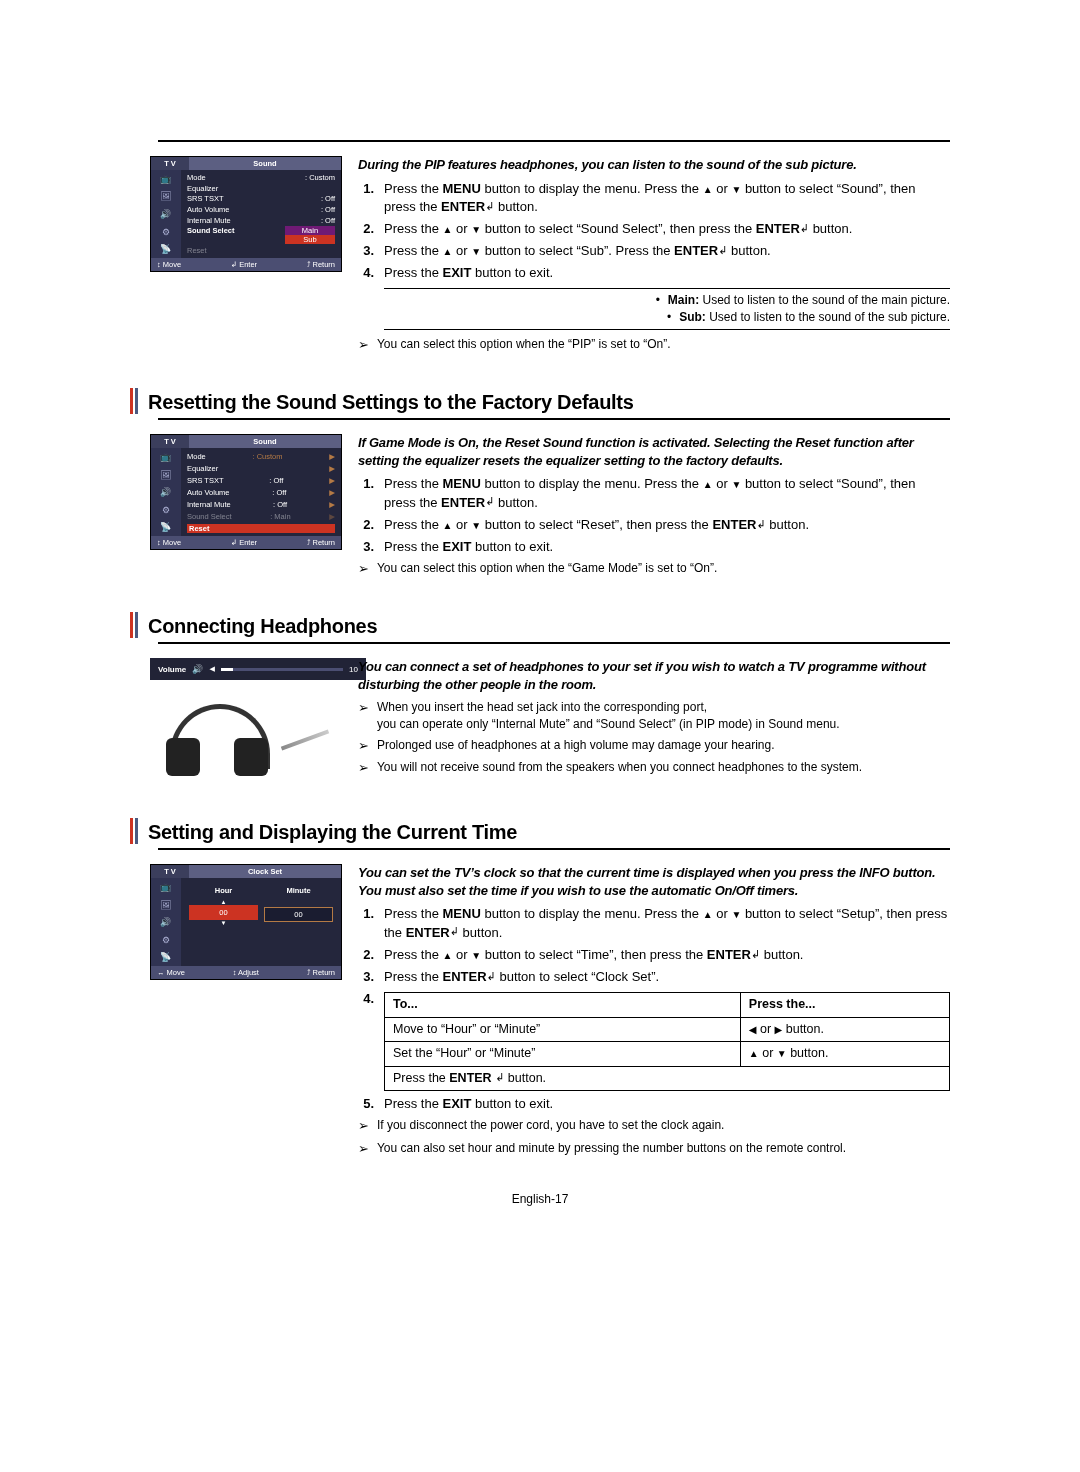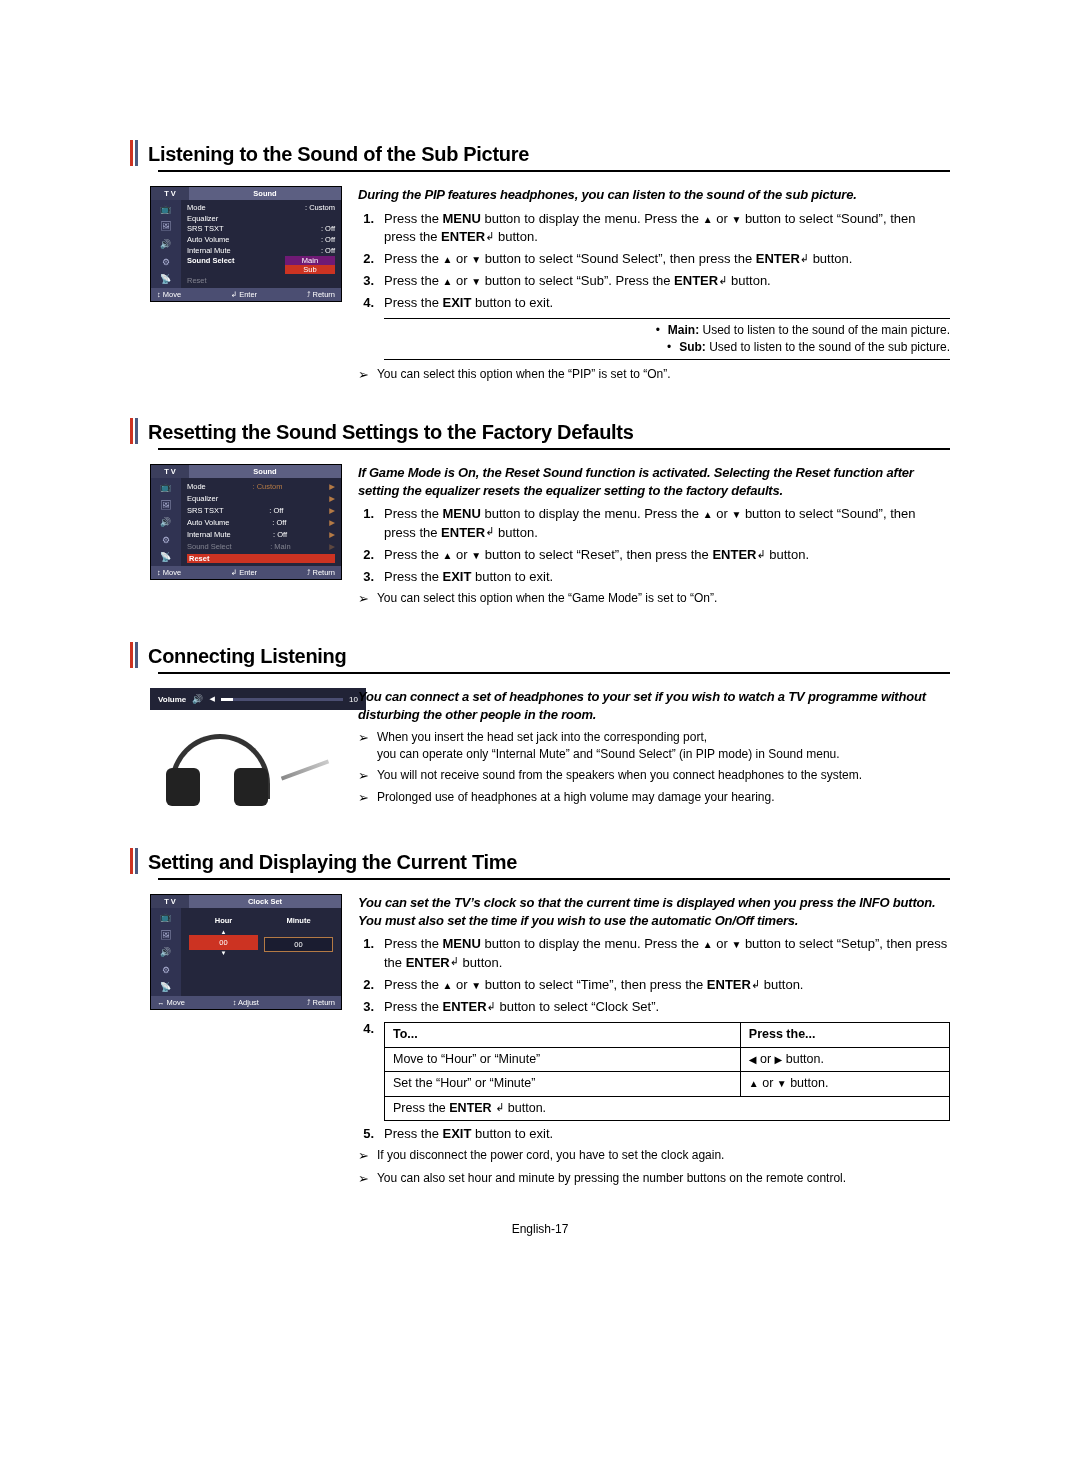--- a/index.html
+++ b/index.html
@@ -278,27 +278,20 @@
     font-size:12px;
     margin-top:28px;
   }
 </style>
 </head>
 <body>
 
 <div class="page">
 
 <div class="section">
-  <div class="section-title-row">
-    <div class="title-bars">
-          <div class="bar bar1"></div>
-          <div class="bar bar2"></div>
-        </div>
-    <div class="section-title">Listening to the Sound of the Sub Picture</div>
-  </div>
   <div class="title-underline"></div>
   <div class="content-row">
     <div class="left-col">
       <div class="tvmenu">
         <div class="tv-top">
               <div class="tv-top-left">T V</div>
               <div class="tv-top-right">Sound</div>
             </div>
         <div class="tv-body">
           <div class="tv-icons">
@@ -477,21 +470,21 @@
     </div>
   </div>
 </div>
 
 <div class="section">
   <div class="section-title-row">
         <div class="title-bars">
           <div class="bar bar1"></div>
           <div class="bar bar2"></div>
         </div>
-    <div class="section-title">Connecting Listening</div>
+    <div class="section-title">Connecting Headphones</div>
       </div>
   <div class="title-underline"></div>
   <div class="content-row">
     <div class="left-col">
       <div class="volbar">
         <span class="b">Volume</span>
         <span class="spk">🔊</span>
         <span style="font-size:7px;">◀</span>
         <div class="vol-track">
               <div class="vol-fill"></div>
@@ -506,25 +499,25 @@
       </div>
     </div>
     <div class="right-col">
       <div class="intro">You can connect a set of headphones to your set if you wish to watch a TV programme without disturbing the other people in the room.</div>
       <div class="arrow-note">
             <span class="arrow"></span>
             <span><span>When you insert the head set jack into the corresponding port,</span><br><span>you can operate only “Internal Mute” and “Sound Select” (in PIP mode) in Sound menu.</span></span>
           </div>
       <div class="arrow-note">
             <span class="arrow"></span>
-            <span>You will not receive sound from the speakers when you connect headphones to the system.</span>
+            <span>Prolonged use of headphones at a high volume may damage your hearing.</span>
           </div>
       <div class="arrow-note">
             <span class="arrow"></span>
-            <span>Prolonged use of headphones at a high volume may damage your hearing.</span>
+            <span>You will not receive sound from the speakers when you connect headphones to the system.</span>
           </div>
     </div>
   </div>
 </div>
 
 <div class="section">
   <div class="section-title-row">
         <div class="title-bars">
           <div class="bar bar1"></div>
           <div class="bar bar2"></div>

